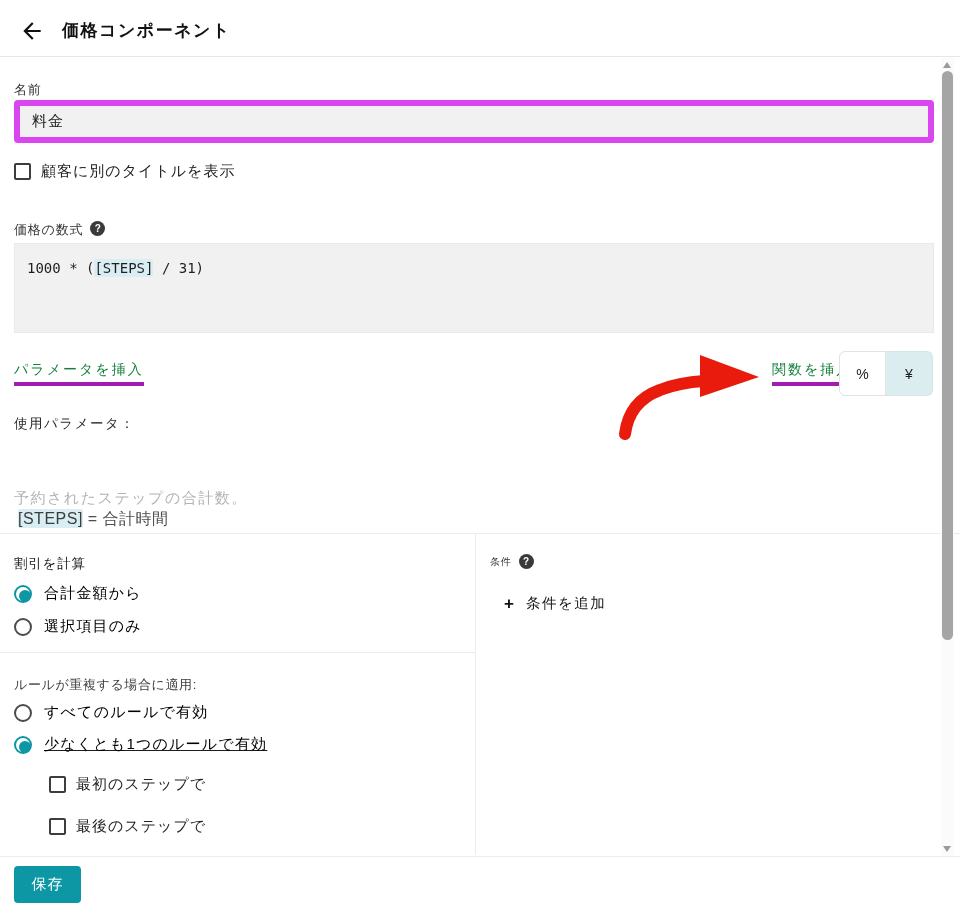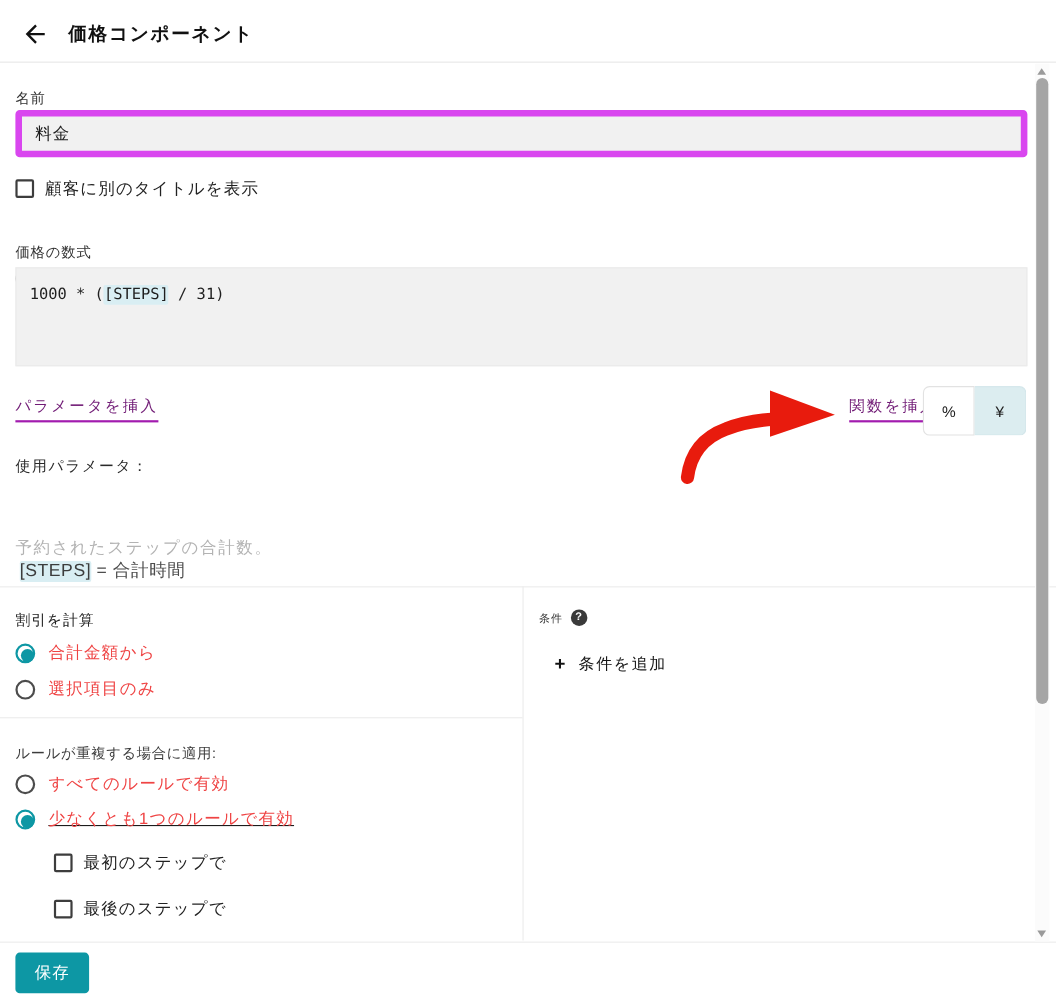--- a/index.html
+++ b/index.html
@@ -19,27 +19,27 @@
   
   .name-label { position:absolute; left:14px; top:81px; }
   .name-input { position:absolute; left:14px; top:100px; width:920px; height:43px; background:#f1f1f1; border:6px solid #d946ef; border-radius:4px; font-size:15px; color:#1c1c1c; padding:0 12px; letter-spacing:1px; font-family:inherit; }
 
   
   .check-row { position:absolute; display:flex; align-items:center; gap:10px; cursor:pointer; }
   .checkbox { width:17px; height:17px; border:2px solid #3d3d3d; border-radius:2px; background:#fff; flex:0 0 auto; }
   .check-label { font-size:15px; color:#222; letter-spacing:1px; }
 
   
-  .formula-label-row { position:absolute; left:14px; top:221px; display:flex; align-items:flex-start; gap:7px;flex-direction:column; }
+  .formula-label-row { position:absolute; left:14px; top:221px; display:flex; align-items:flex-start; gap:7px; }
   .help-icon { width:15px; height:15px; border-radius:50%; background:#3a3a3a; color:#fff; font-size:10px; font-weight:bold; display:inline-flex; align-items:center; justify-content:center; line-height:1; }
   .formula-box { position:absolute; left:14px; top:243px; width:920px; height:90px; background:#f1f1f1; border:1px solid #eaeaea; border-radius:0; padding:16px 12px; font-family:"DejaVu Sans Mono","Liberation Mono",monospace; font-size:14px; color:#1f1f1f; }
   .token-highlight { background:#d9eef3; border-radius:2px; padding:1px 0; }
 
   
-  .uline-link { font-size:14px; color:#701a75; letter-spacing:2px; border-bottom:2px solid #a21caf; padding-bottom:3px; cursor:pointer; }
+  .uline-link { font-size:14px; color:#15803d; letter-spacing:2px; border-bottom:4px solid #a21caf; padding-bottom:3px; cursor:pointer; }
   .insert-param { position:absolute; left:14px; top:361px; }
   .insert-func { position:absolute; left:772px; top:361px; }
 
   
   .unit-toggle { position:absolute; left:839px; top:351px; width:94px; height:45px; display:flex; }
   .unit-btn { width:47px; height:45px; display:flex; align-items:center; justify-content:center; font-size:14px; color:#222; background:#fff; border:1px solid #e2e2e2; cursor:pointer; }
   .unit-btn.first { border-radius:6px 0 0 6px; }
   .unit-btn.last { border-radius:0 6px 6px 0; border-left:none; }
   .unit-btn.selected { background:#dcedf0; border-color:#d3e6ea; }
 
@@ -56,21 +56,21 @@
   .split-top { position:absolute; left:0; top:533px; width:960px; border-top:1px solid #ececec; }
   .v-divider { position:absolute; left:475px; top:533px; height:322px; border-left:1px solid #ececec; }
   .left-divider { position:absolute; left:0; top:652px; width:475px; border-top:1px solid #ececec; }
   .split-bottom { position:absolute; left:0; top:856px; width:960px; border-top:1px solid #ececec; }
 
   
   .radio-row { position:absolute; display:flex; align-items:center; gap:12px; cursor:pointer; }
   .radio { width:18px; height:18px; border-radius:50%; border:2px solid #4c4c4c; background:#fff; flex:0 0 auto; position:relative; }
   .radio.selected { border-color:#0d97a4; }
   .radio.selected::after { content:""; position:absolute; left:3px; top:3px; width:12px; height:12px; border-radius:50%; background:#0d97a4; }
-  .radio-label { font-size:15px; color:#ef4444; letter-spacing:1.2px; }
+  .radio-label { font-size:15px; color:#000000; letter-spacing:1.2px; }
 
   .discount-label { position:absolute; left:14px; top:555px; font-size:13.5px; color:#222; letter-spacing:0.8px; }
   .overlap-label { position:absolute; left:14px; top:676px; font-size:13px; color:#3c3c3c; letter-spacing:0.6px; }
 
   
   .cond-label-row { position:absolute; left:490px; top:554px; display:flex; align-items:center; gap:7px; }
   .cond-label { font-size:10px; color:#333; letter-spacing:0.8px;text-align:center; }
   .add-cond-btn { position:absolute; left:504px; top:594px; display:flex; align-items:center; gap:12px; cursor:pointer; }
   .plus-icon { font-size:17px; font-weight:900; color:#111; line-height:1; }
   .add-cond-label { font-size:14.5px; color:#161616; letter-spacing:1.5px; }

